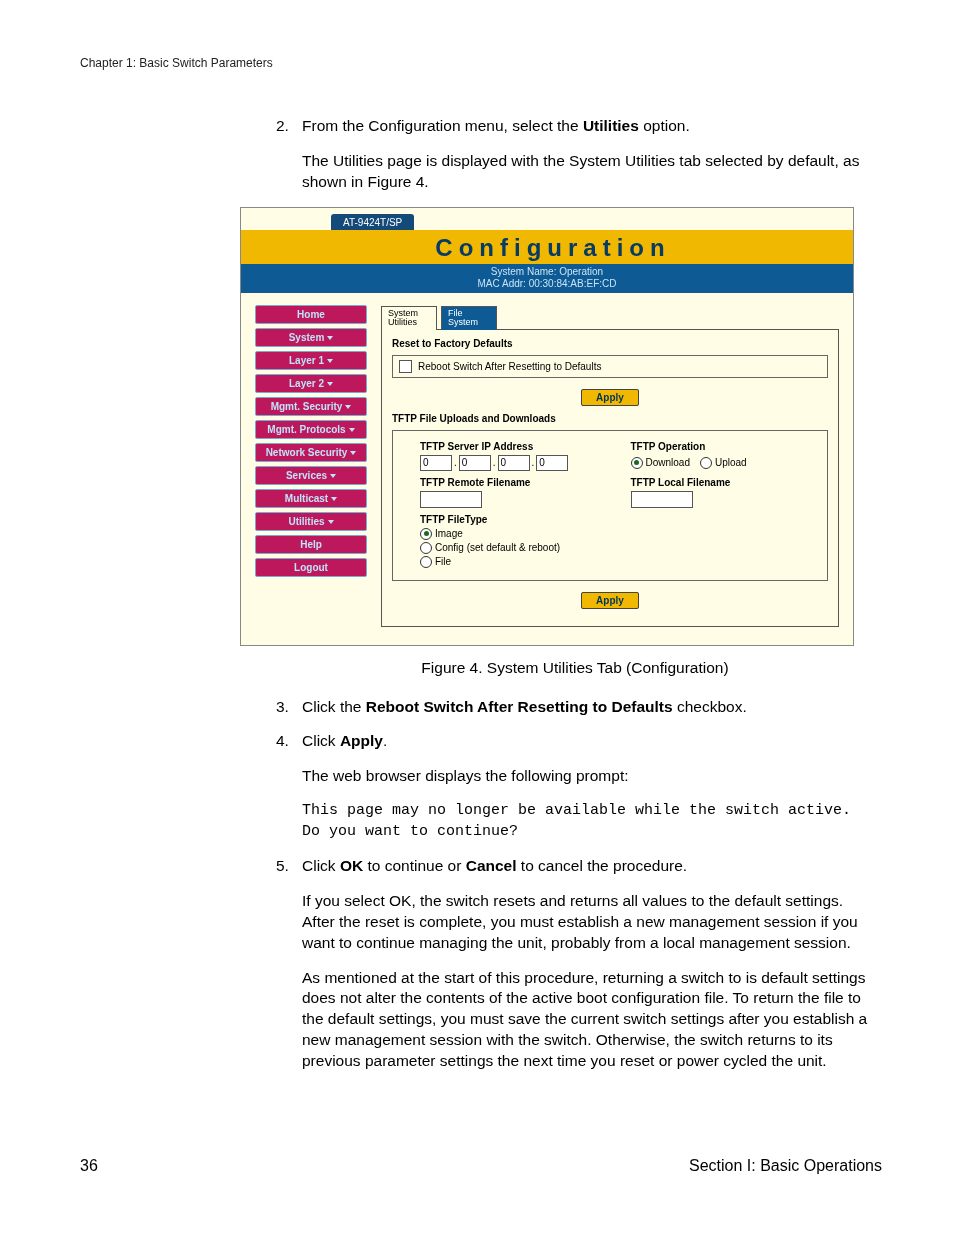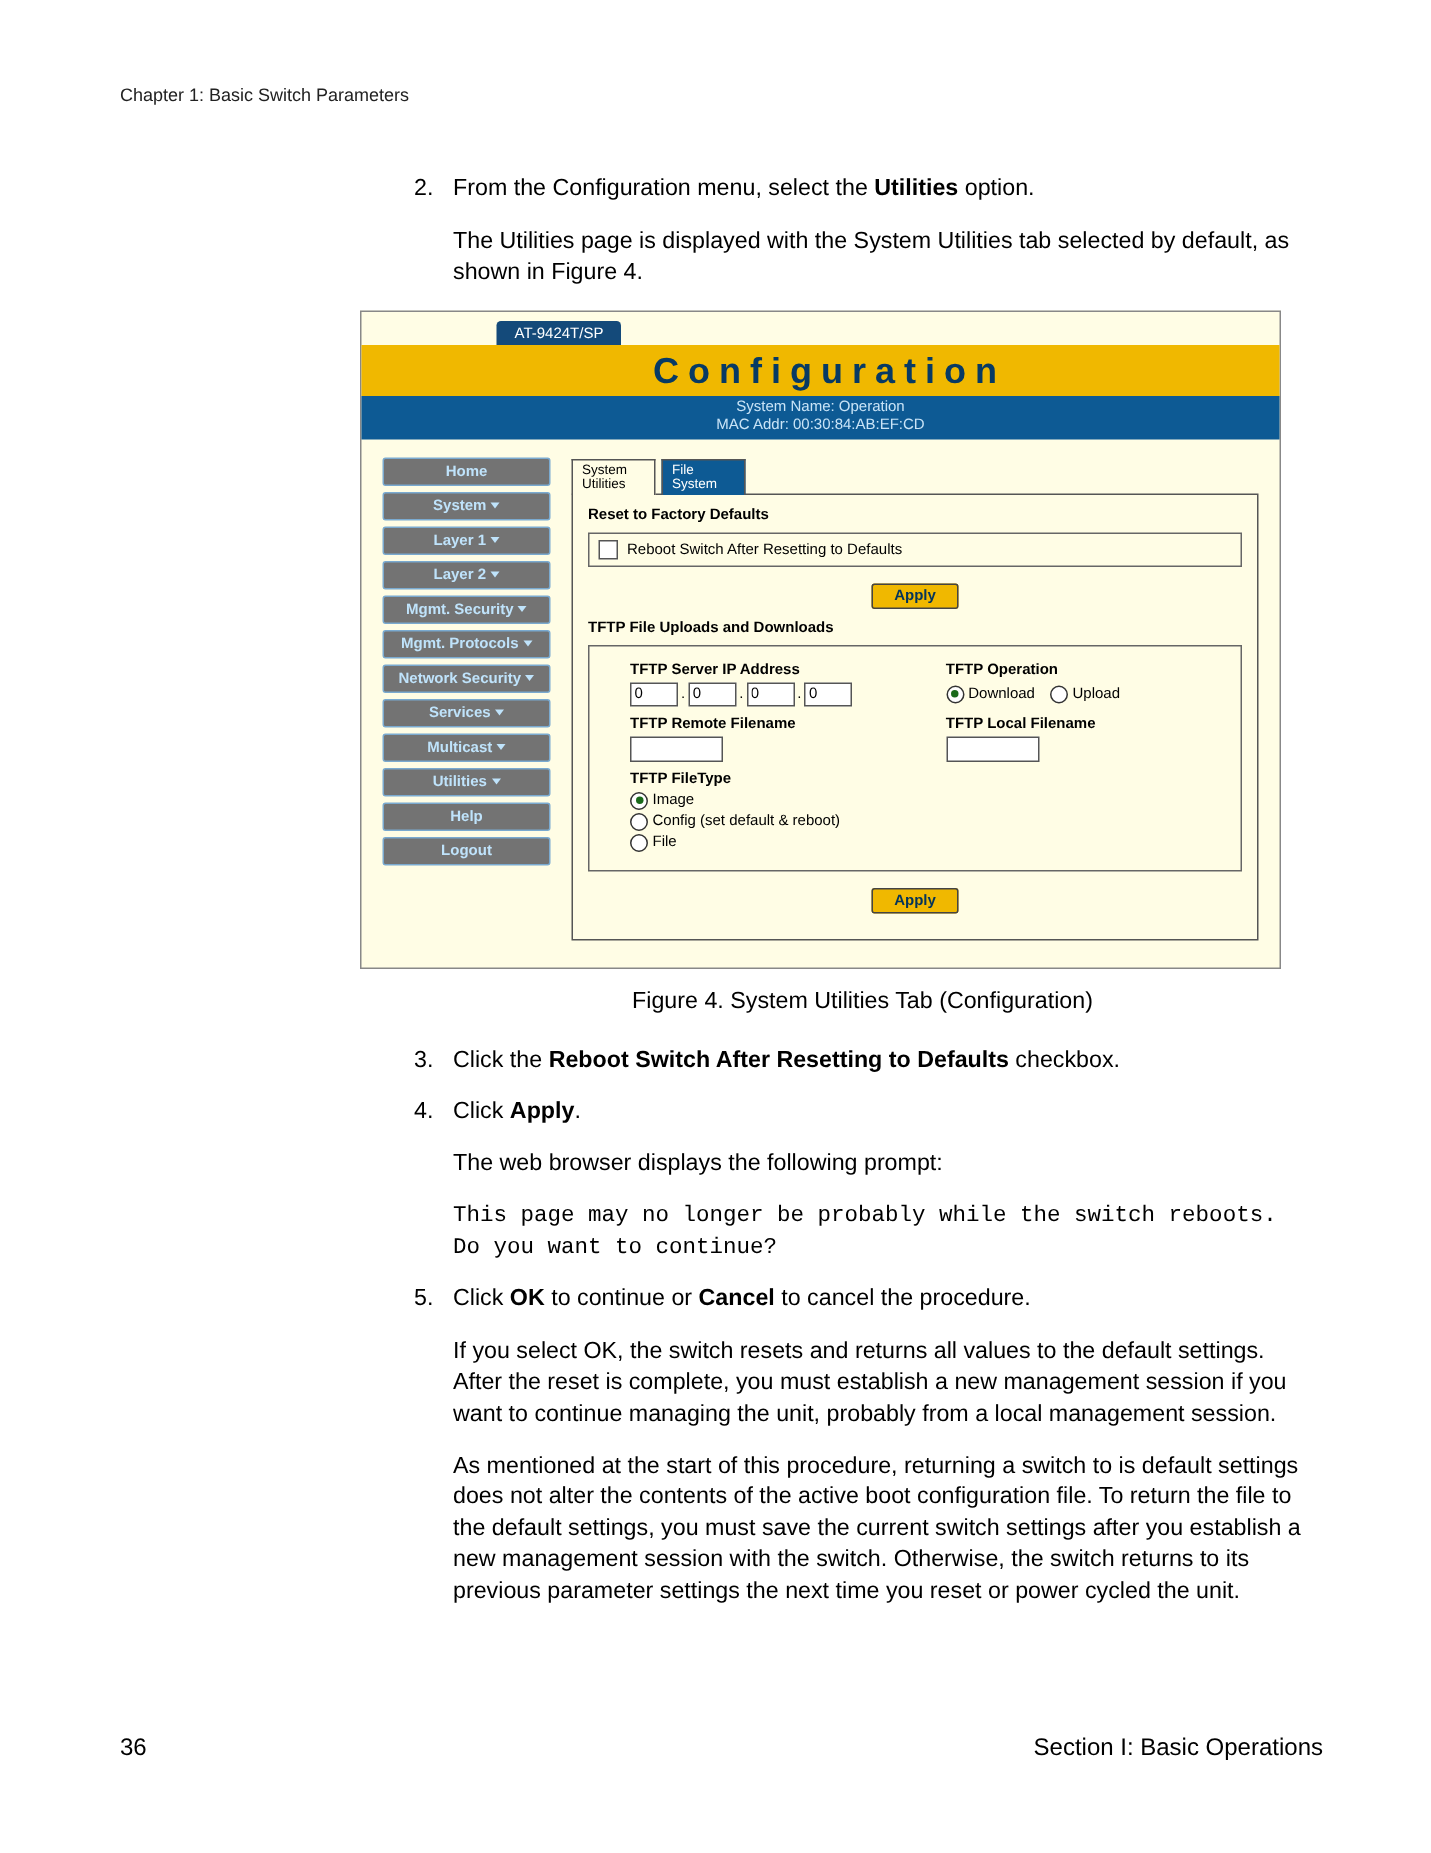--- a/index.html
+++ b/index.html
@@ -107,21 +107,21 @@
   .ui-body {
     display: flex;
     padding: 12px 14px 18px 14px;
     gap: 14px;
   }
   .sidebar {
     width: 112px;
     flex: 0 0 112px;
   }
   .side-item {
-    background: #737373;
+    background: #be185d;
     color: #bfe3fb;
     text-align: center;
     font-size: 10px;
     padding: 3px 2px;
     border: 1px solid #7aaad0;
     border-radius: 2px;
     margin-bottom: 4px;
     font-weight: bold;
     cursor: pointer;
   }
@@ -385,21 +385,21 @@
     <div class="fig-caption">Figure 4. System Utilities Tab (Configuration)</div>
 
     <div class="ol-item">
       <span class="num">3.</span><span>Click the </span><b>Reboot Switch After Resetting to Defaults</b><span> checkbox.</span>
     </div>
 
     <div class="ol-item">
       <span class="num">4.</span><span>Click </span><b>Apply</b><span>.</span>
     </div>
     <div class="indent-para">The web browser displays the following prompt:</div>
-    <div class="indent-para mono">This page may no longer be probably while the switch reboots. Do you want to continue?</div>
+    <div class="indent-para mono">This page may no longer be available while the switch active. Do you want to continue?</div>
 
     <div class="ol-item">
       <span class="num">5.</span><span>Click </span><b>OK</b><span> to continue or </span><b>Cancel</b><span> to cancel the procedure.</span>
     </div>
     <div class="indent-para">If you select OK, the switch resets and returns all values to the default settings. After the reset is complete, you must establish a new management session if you want to continue managing the unit, probably from a local management session.</div>
     <div class="indent-para">As mentioned at the start of this procedure, returning a switch to is default settings does not alter the contents of the active boot configuration file. To return the file to the default settings, you must save the current switch settings after you establish a new management session with the switch. Otherwise, the switch returns to its previous parameter settings the next time you reset or power cycled the unit.</div>
   </div>
 
   <div class="footer">
     <span>36</span>

